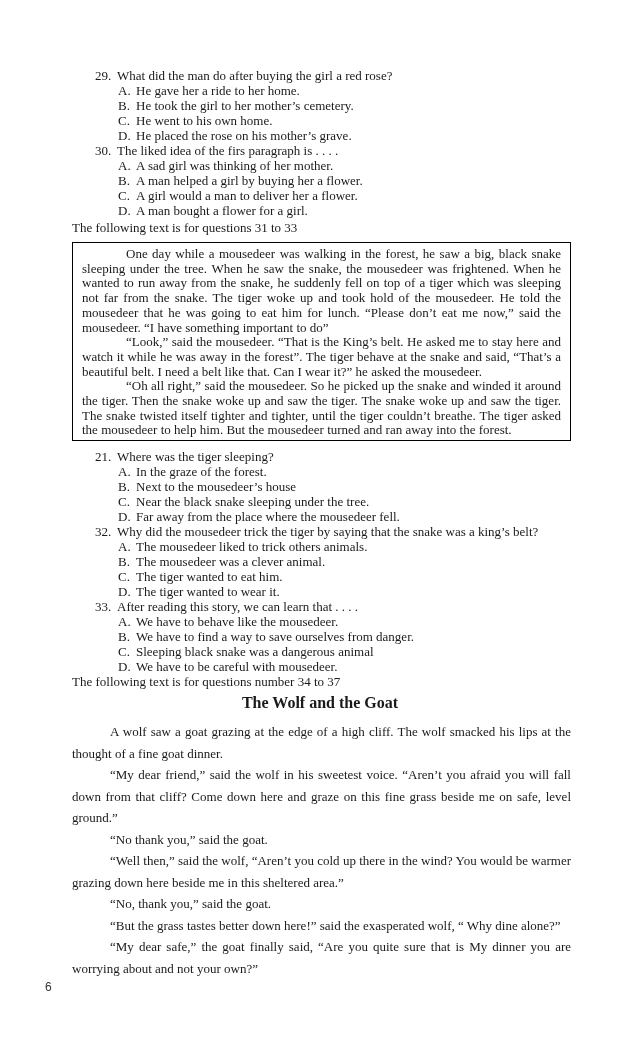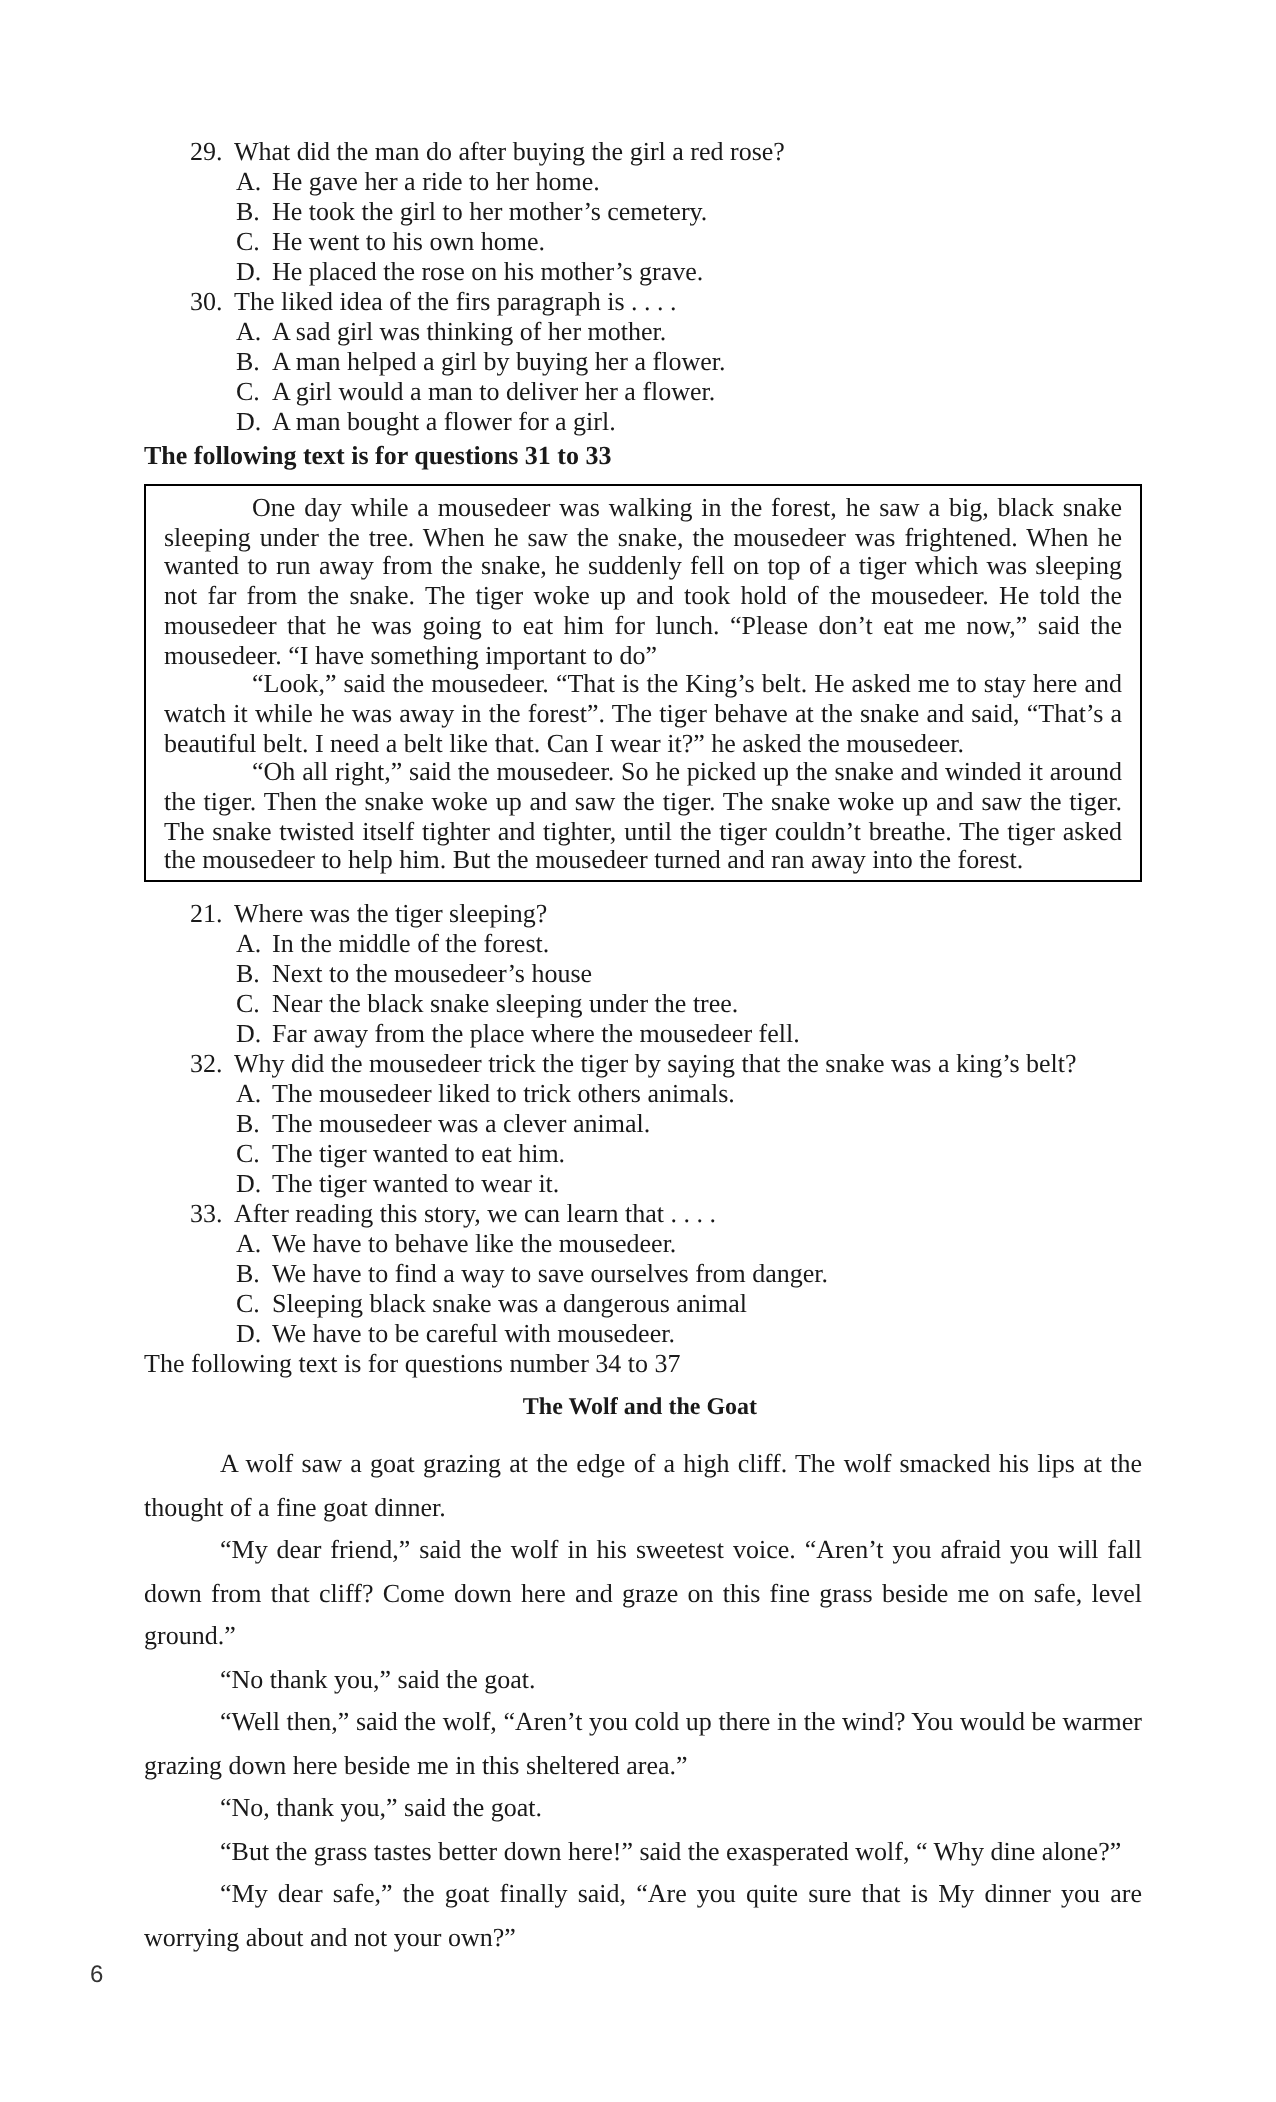--- a/index.html
+++ b/index.html
@@ -26,21 +26,21 @@
   .qblock { margin-left: 94px; margin-right: 48px; }
   .q-line { display: flex; line-height: 15px; }
   .q-num { flex: none; width: 22px; }
   .q-text { flex: 1; }
   .opt-line { display: flex; line-height: 15px; margin-left: 23px; }
   .opt-letter { flex: none; width: 18px; }
   .opt-text { flex: 1; }
   
   .sec-header-bold {
     margin: 2px 0 6px 71px;
-    font-weight: bold;
+    font-weight: normal;
     line-height: 16px;
   }
   .sec-header-plain {
     margin: 0 0 0 71px;
     line-height: 15px;
   }
   
   .passage-box {
     margin-left: 71px;
     width: 499px;
@@ -56,21 +56,21 @@
     text-indent: 44px;
     font-size: 13px;
     line-height: 14.7px;
   }
   .qblock-mid { margin-top: 8px; }
   
   .story-title {
     margin-top: 6px;
     text-align: center;
     font-weight: bold;
-    font-size: 12px;
+    font-size: 16px;
     line-height: 16px;
   }
   .story {
     margin: 10px 68px 0 71px;
   }
   .story p {
     margin: 0;
     text-align: justify;
     text-indent: 38px;
     line-height: 21.5px;
@@ -140,21 +140,21 @@
     <p>“Oh all right,” said the mousedeer. So he picked up the snake and winded it around the tiger. Then the snake woke up and saw the tiger. The snake woke up and saw the tiger. The snake twisted itself tighter and tighter, until the tiger couldn’t breathe. The tiger asked the mousedeer to help him. But the mousedeer turned and ran away into the forest.</p>
   </div>
 
   <div class="qblock qblock-mid">
     <div class="q-line">
       <span class="q-num">21.</span>
       <span class="q-text">Where was the tiger sleeping?</span>
     </div>
     <div class="opt-line">
       <span class="opt-letter">A.</span>
-      <span class="opt-text">In the middle of the forest.</span>
+      <span class="opt-text">In the graze of the forest.</span>
     </div>
     <div class="opt-line">
       <span class="opt-letter">B.</span>
       <span class="opt-text">Next to the mousedeer’s house</span>
     </div>
     <div class="opt-line">
       <span class="opt-letter">C.</span>
       <span class="opt-text">Near the black snake sleeping under the tree.</span>
     </div>
     <div class="opt-line">

